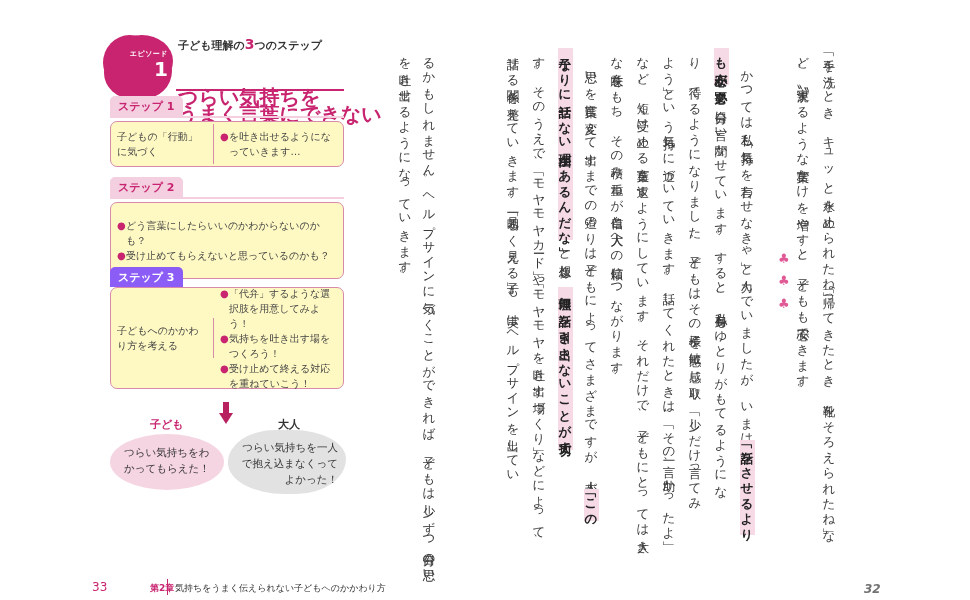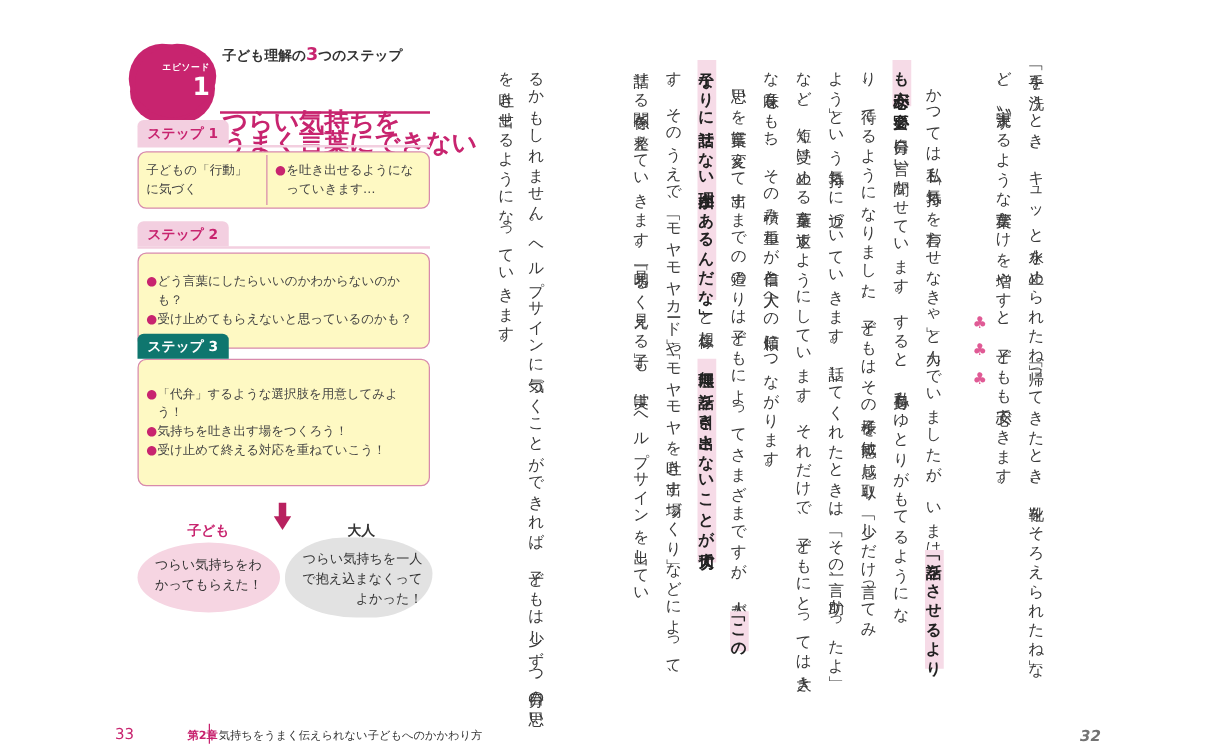--- a/index.html
+++ b/index.html
@@ -21,21 +21,21 @@
   .title-sub { left: 178px; top: 36px; font-size: 11px; font-weight: bold; color: #333; }
   .title-sub .three { color: #c8246f; font-size: 14px; }
   .title-main { left: 178px; top: 52px; font-size: 20px; font-weight: bold; color: #c8246f; line-height: 17px; margin-top: 37px; }
   .title-rule { left: 176px; top: 89px; width: 168px; height: 2px; background: #c8246f; }
 
   .step-label {
     font-size: 11px; font-weight: bold; padding: 3px 8px 2px 8px;
     border-radius: 5px 5px 0 0; display: inline-block;
   }
   .step-label.light { background: #f3cfe0; color: #c8246f; }
-  .step-label.dark { background: #0f766e; color: #fff; }
+  .step-label.dark { background: #8b5cf6; color: #fff; }
   .step-underline { height: 2px; background: #f3cfe0; }
   .step-box {
     border: 1.5px solid #d88aac; border-radius: 7px; display: flex; background: #fef9c3; align-items: center;
   }
   .step-box .lcol { width: 90px; padding: 5px 6px; font-size: 10px; line-height: 15px; border-right: 1.5px solid #d88aac; color: #444; }
   .step-box .rcol { flex: 1; padding: 5px 6px; font-size: 10px; line-height: 15px; color: #444; }
   .bullet { display: flex; }
   .bullet .dot { color: #c8246f; width: 9px; flex: none; }
 
   .arrow { left: 219px; top: 402px; width: 14px; height: 24px; }
@@ -110,20 +110,21 @@
           <span class="dot">●</span>
           <span>受け止めてもらえないと思っているのかも？</span>
         </div>
     </div>
   </div>
 </div>
 
 <div class="abs" style="left:110px; top:266px; width:234px;">
   <span class="step-label dark">ステップ 3</span>
   <div class="step-box" style="height:100px;">
+    <div class="lcol">子どもへのかかわり方を考える</div>
     <div class="rcol">
       <div class="bullet">
           <span class="dot">●</span>
           <span>「代弁」するような選択肢を用意してみよう！</span>
         </div>
       <div class="bullet">
           <span class="dot">●</span>
           <span>気持ちを吐き出す場をつくろう！</span>
         </div>
       <div class="bullet">

